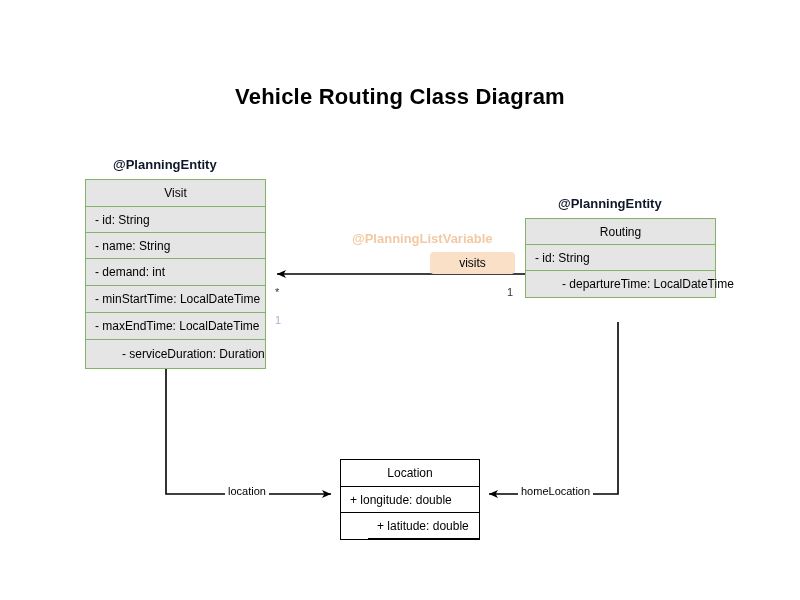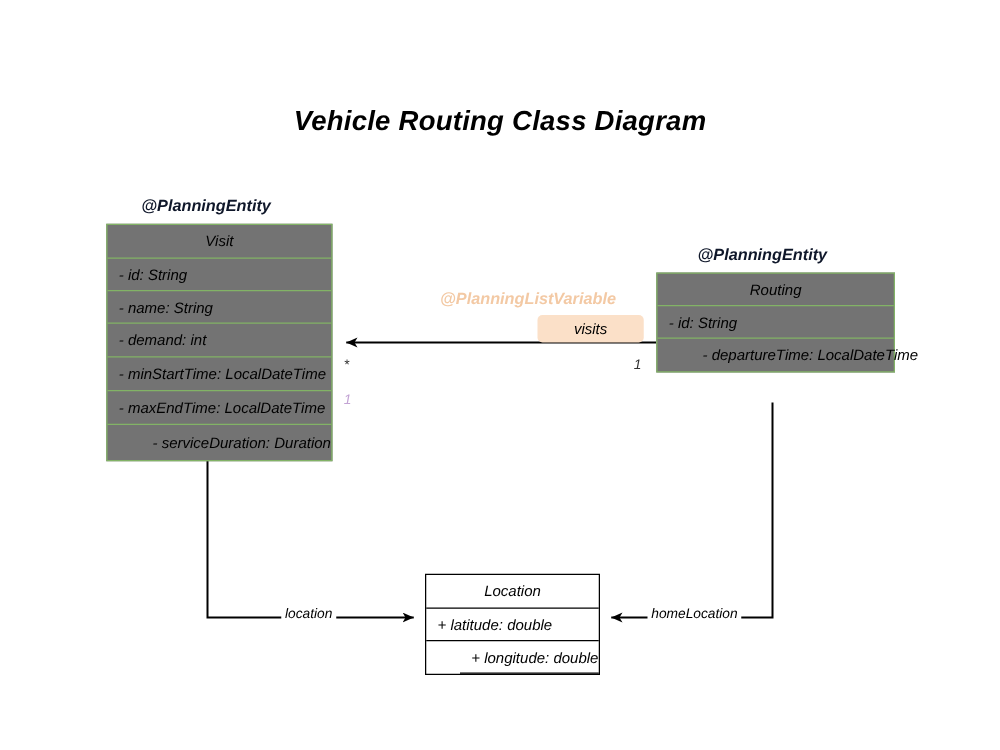--- a/index.html
+++ b/index.html
@@ -14,21 +14,20 @@
     overflow: hidden;
     font-family: "Liberation Sans", sans-serif;
     color: #000000;
   }
 
   #canvas {
     position: absolute;
     inset: 0;
     width: 800px;
     height: 600px;
-    font-style: italic;
   }
 
   
   .diagram-title {
     position: absolute;
     left: 0;
     top: 84px;
     width: 800px;
     text-align: center;
     font-size: 22px;
@@ -45,21 +44,21 @@
     white-space: nowrap;
   }
   .stereotype.entity   { color: #0f172a; }
   .stereotype.listvar  { color: #f3c9a4; }
 
   
   .uml-class {
     position: absolute;
     box-sizing: border-box;
     border: 1px solid #82b366;
-    background: #737373;
+    background: #e5e5e5;
   }
   .uml-class.plain {
     border: 1px solid #000000;
     background: #ffffff;
   }
   .uml-row {
     box-sizing: border-box;
     border-bottom: 1px solid #82b366;
     font-size: 12px;
     line-height: 1;
@@ -159,22 +158,22 @@
   <div class="stereotype entity" style="left:558px; top:196px;">@PlanningEntity</div>
 
   <div class="uml-class" style="left:525px; top:218px; width:191px;">
     <div class="uml-row title" style="height:26px;">Routing</div>
     <div class="uml-row" style="height:26px;">- id: String</div>
     <div class="uml-row" style="height:26px;">- departureTime: LocalDateTime</div>
   </div>
 
   <div class="uml-class plain" style="left:340px; top:459px; width:140px;">
     <div class="uml-row title" style="height:27px;">Location</div>
+    <div class="uml-row" style="height:26px;">+ longitude: double</div>
     <div class="uml-row" style="height:26px;">+ latitude: double</div>
-    <div class="uml-row" style="height:26px;">+ longitude: double</div>
   </div>
 
   <div class="stereotype listvar" style="left:352px; top:231px;">@PlanningListVariable</div>
 
   <div class="prop-badge" style="left:430px; top:252px; width:85px; height:22px;">visits</div>
 
   <div class="mult dark" style="left:275px; top:286px;">*</div>
 
   <div class="mult faded" style="left:275px; top:314px;">1</div>
 

